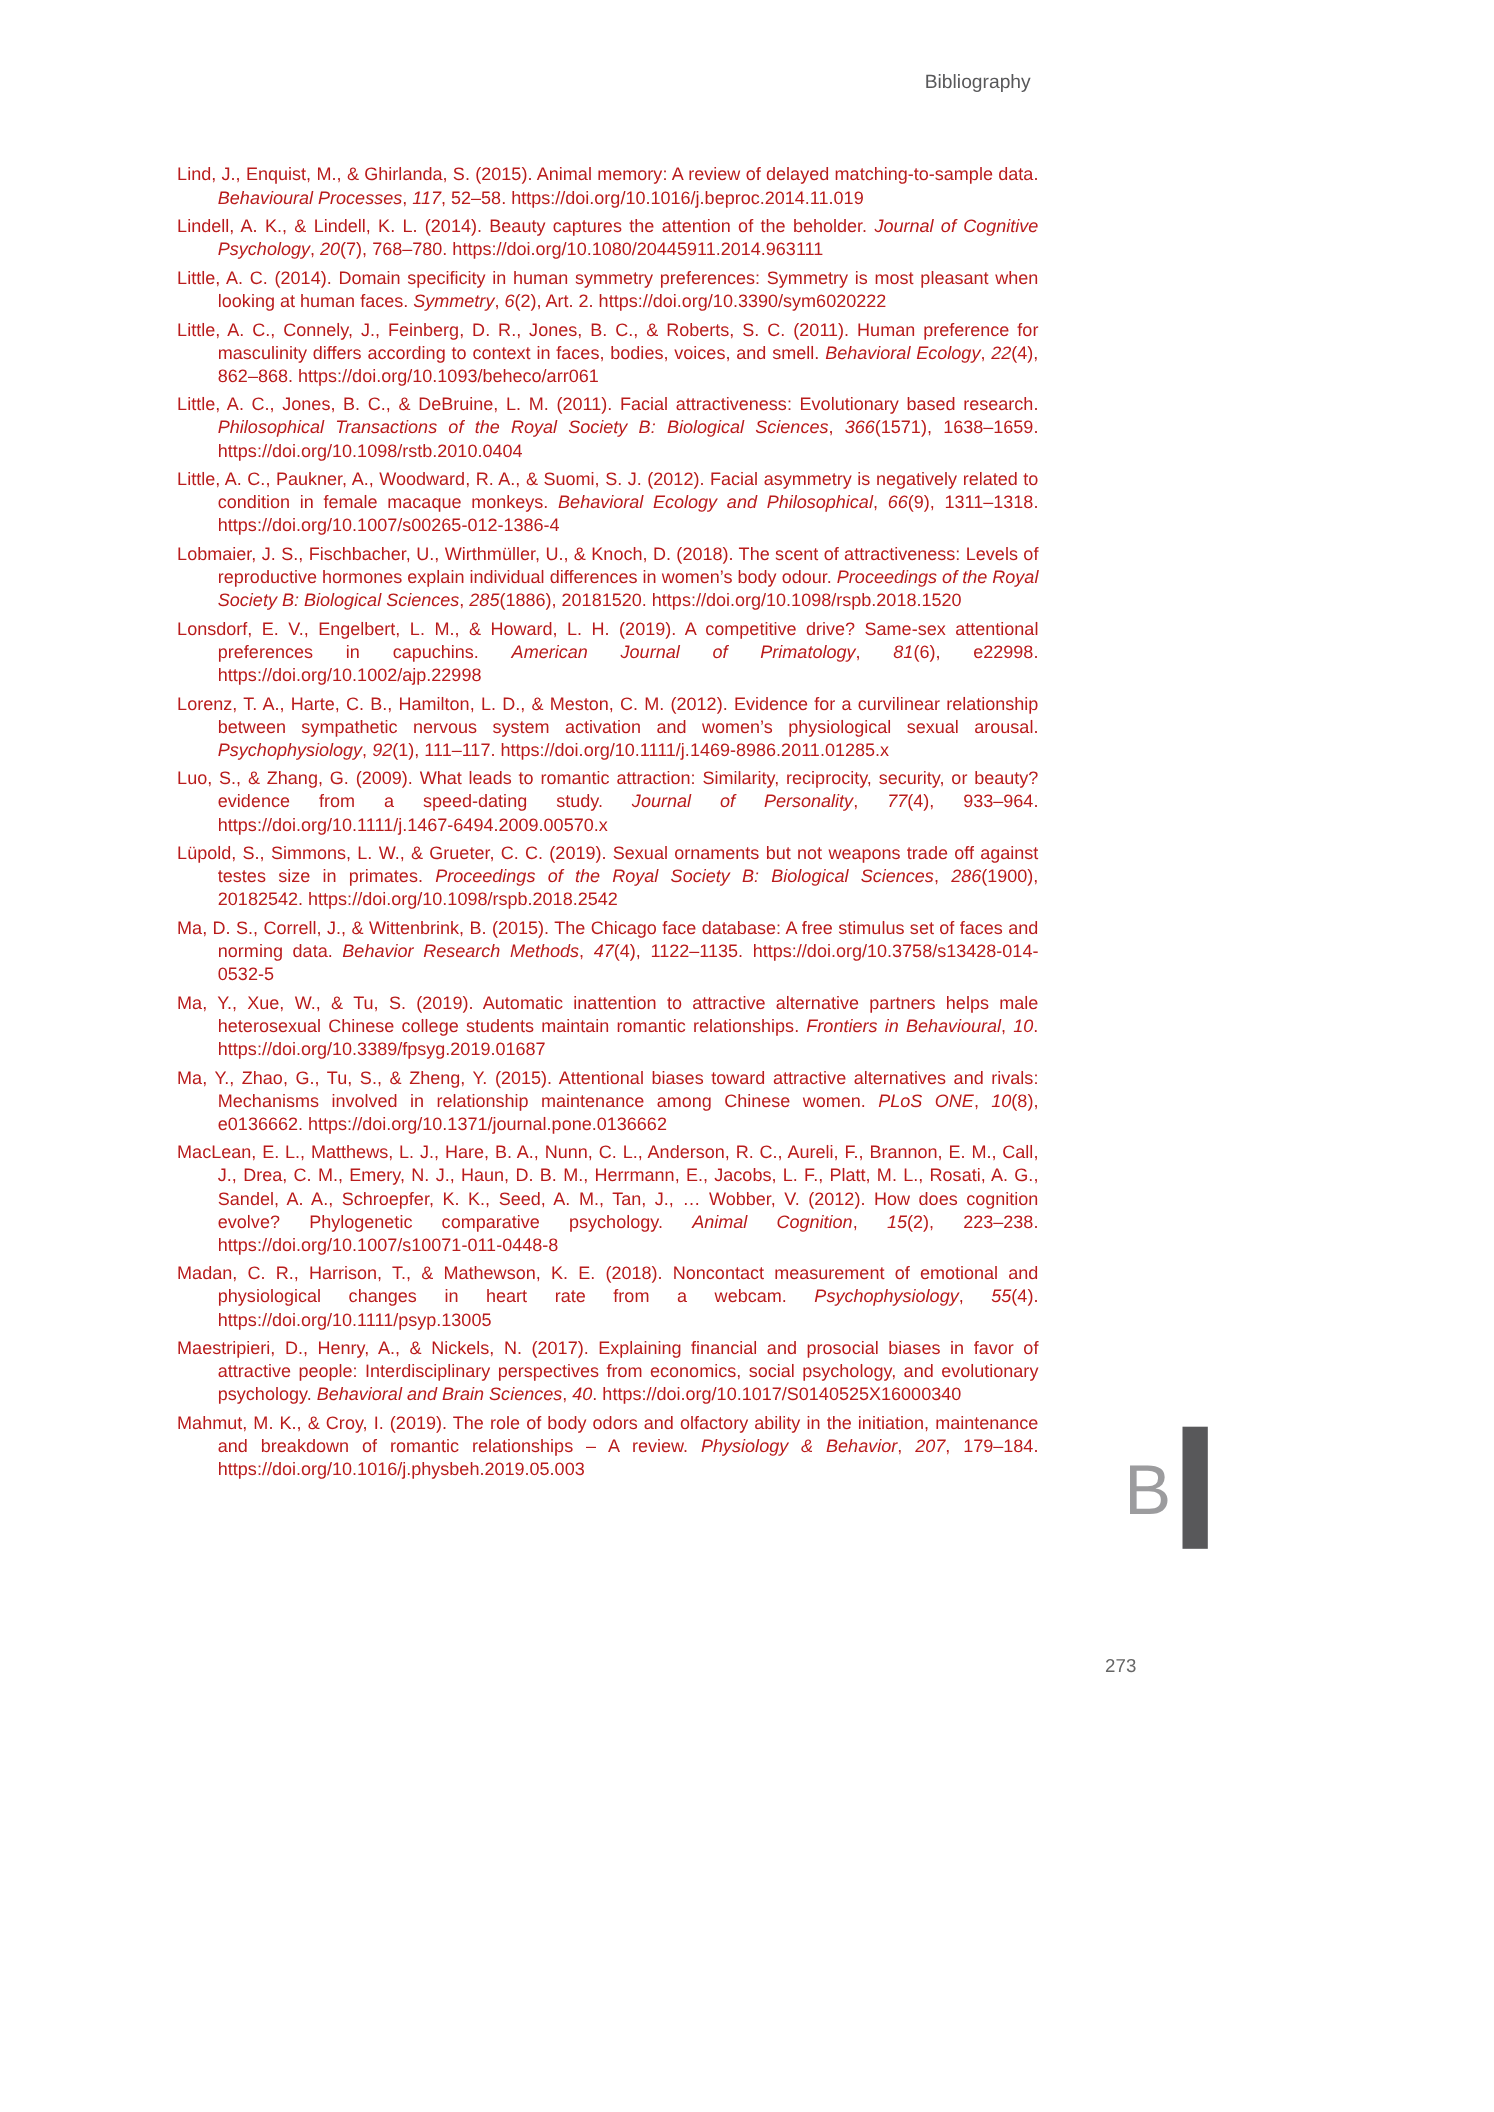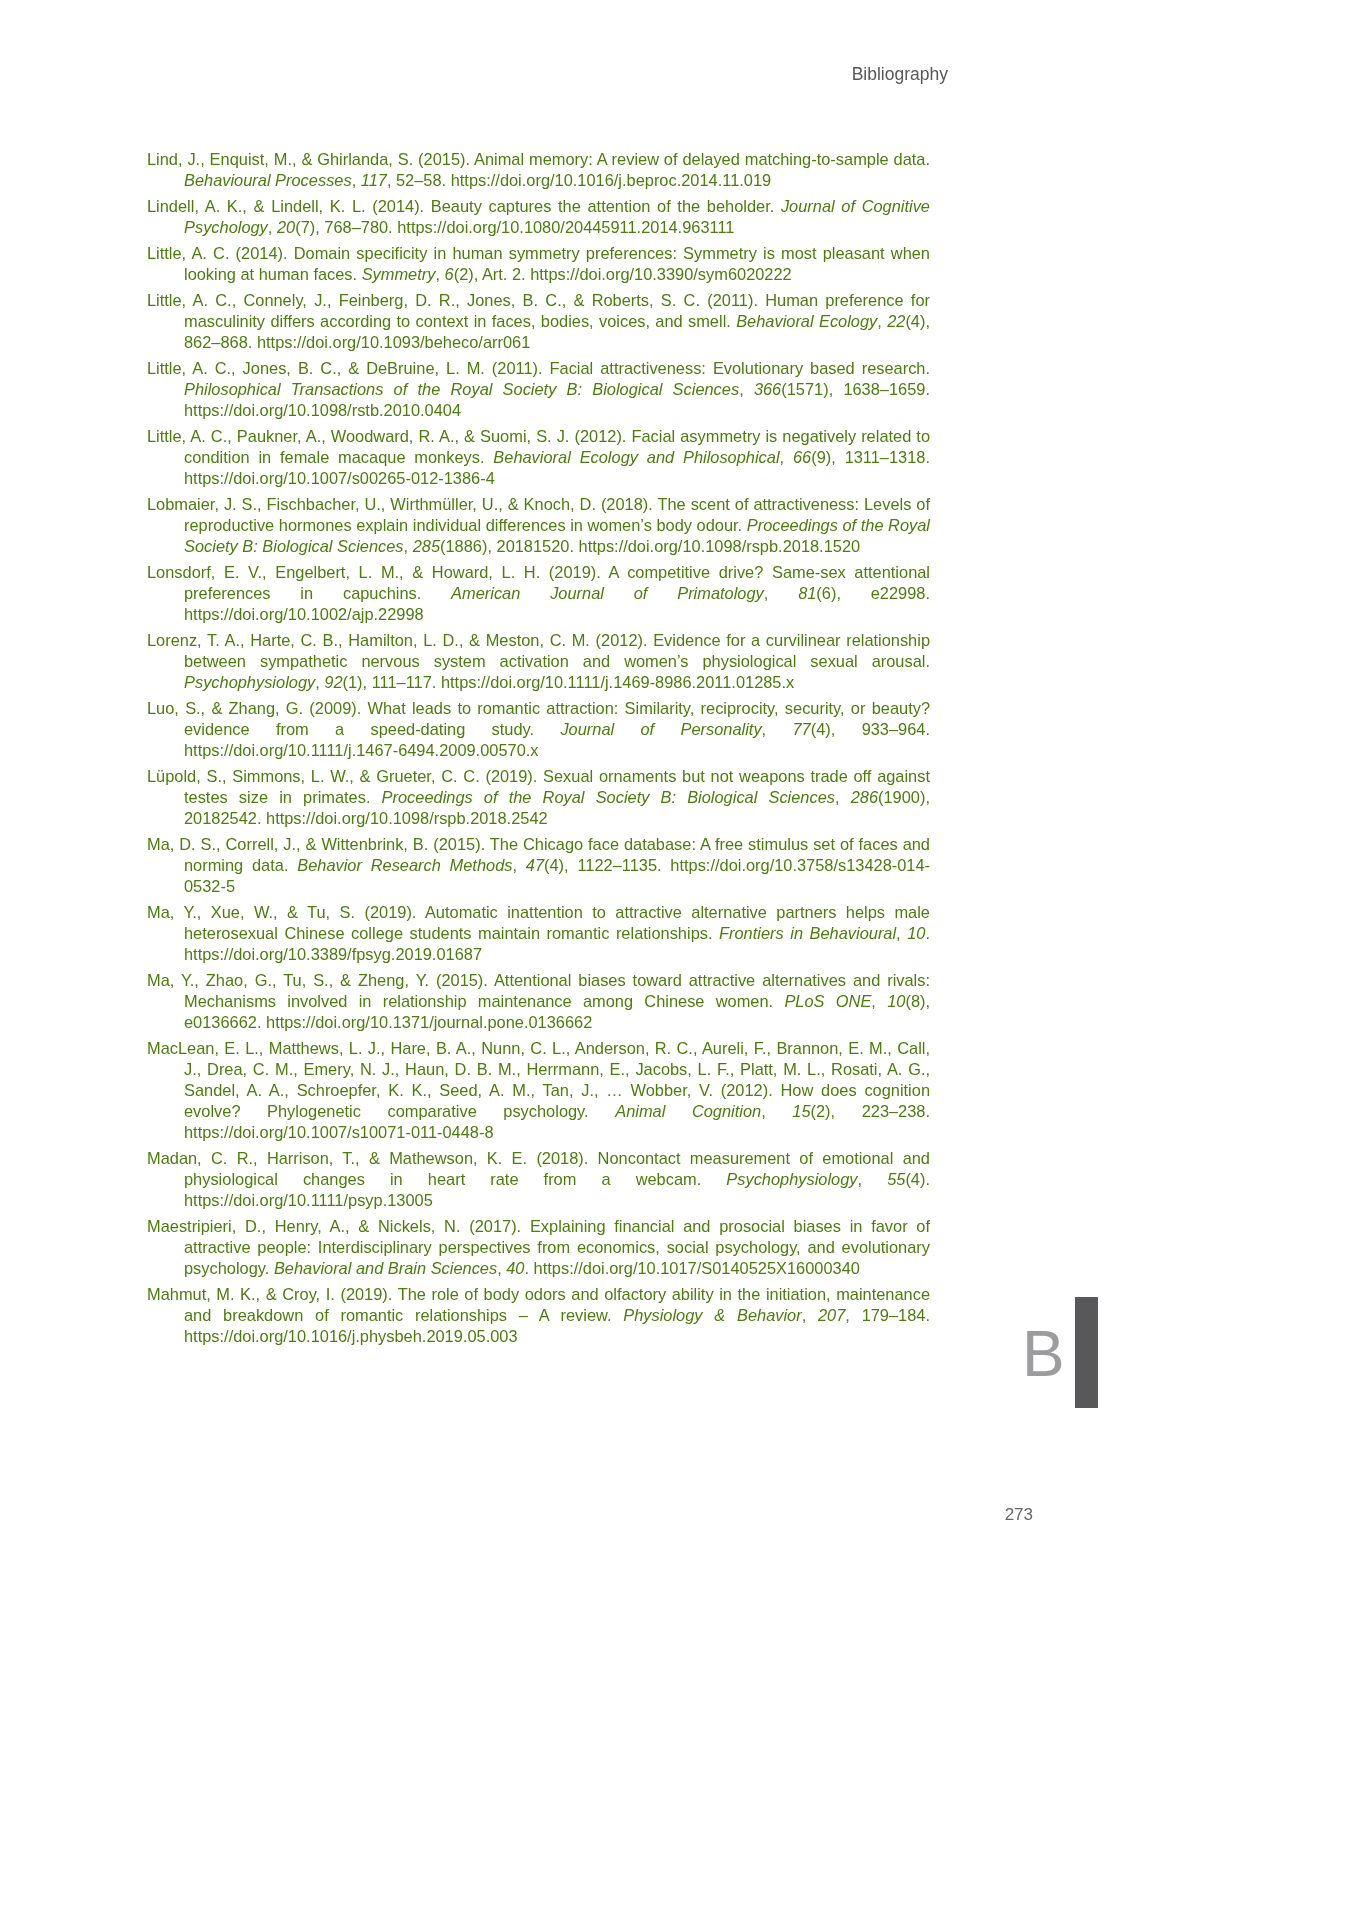--- a/index.html
+++ b/index.html
@@ -5,27 +5,27 @@
   * { box-sizing: border-box; }
   html, body { margin: 0; padding: 0; }
   body {
     width: 1358px; height: 1920px;
     background: #ffffff;
     font-family: "Liberation Sans", "DejaVu Sans", sans-serif;
     position: relative;
     overflow: hidden;
   }
   .running-head {
-    position: absolute; top: 64px; left: 165px; width: 783px;
+    position: absolute; top: 64px; left: 154px; width: 783px;
     text-align: right;
     font-size: 17.5px; color: #58585a;
   }
   .refs {
-    position: absolute; top: 149px; left: 147px; width: 783px;
-    font-size: 16.4px; line-height: 21px; color: #4d7c0f;
+    position: absolute; top: 149px; left: 161px; width: 783px;
+    font-size: 16.4px; line-height: 21px; color: #b91c1c;
   }
   p.ref {
     margin: 0 0 5px 0;
     padding-left: 37px;
     text-indent: -37px;
     text-align: justify;
     overflow-wrap: break-word;
   }
   .it { font-style: italic; }
   .tab-letter {

